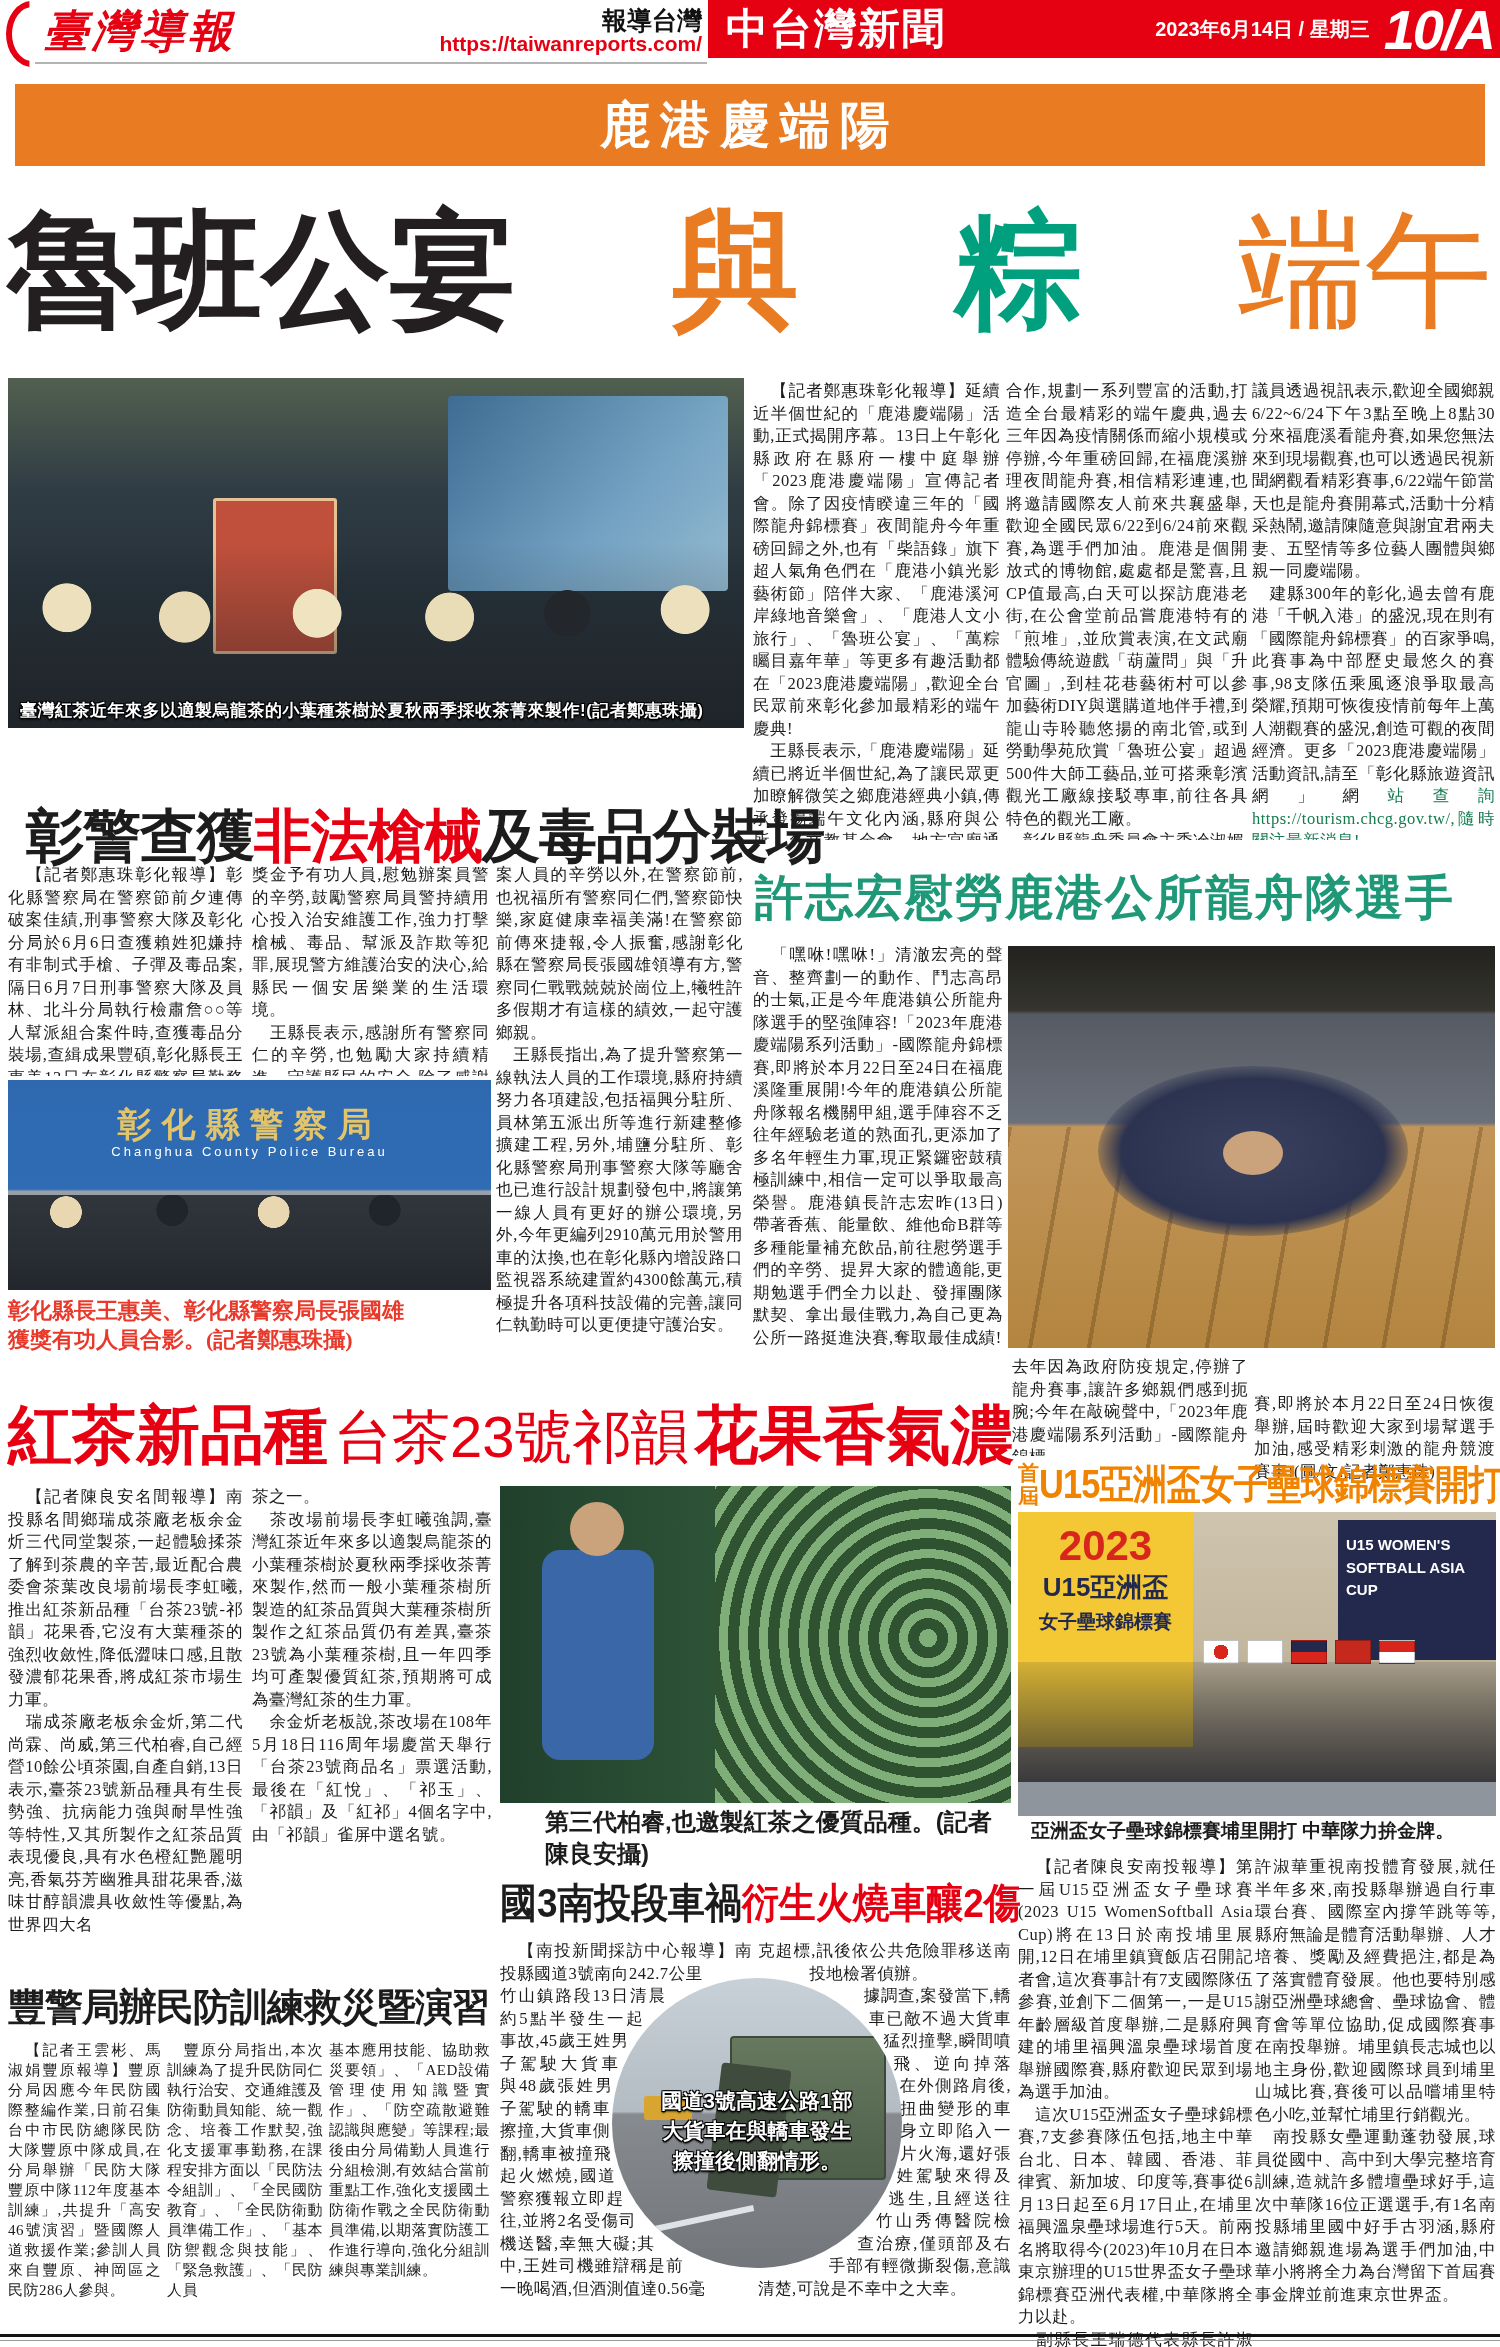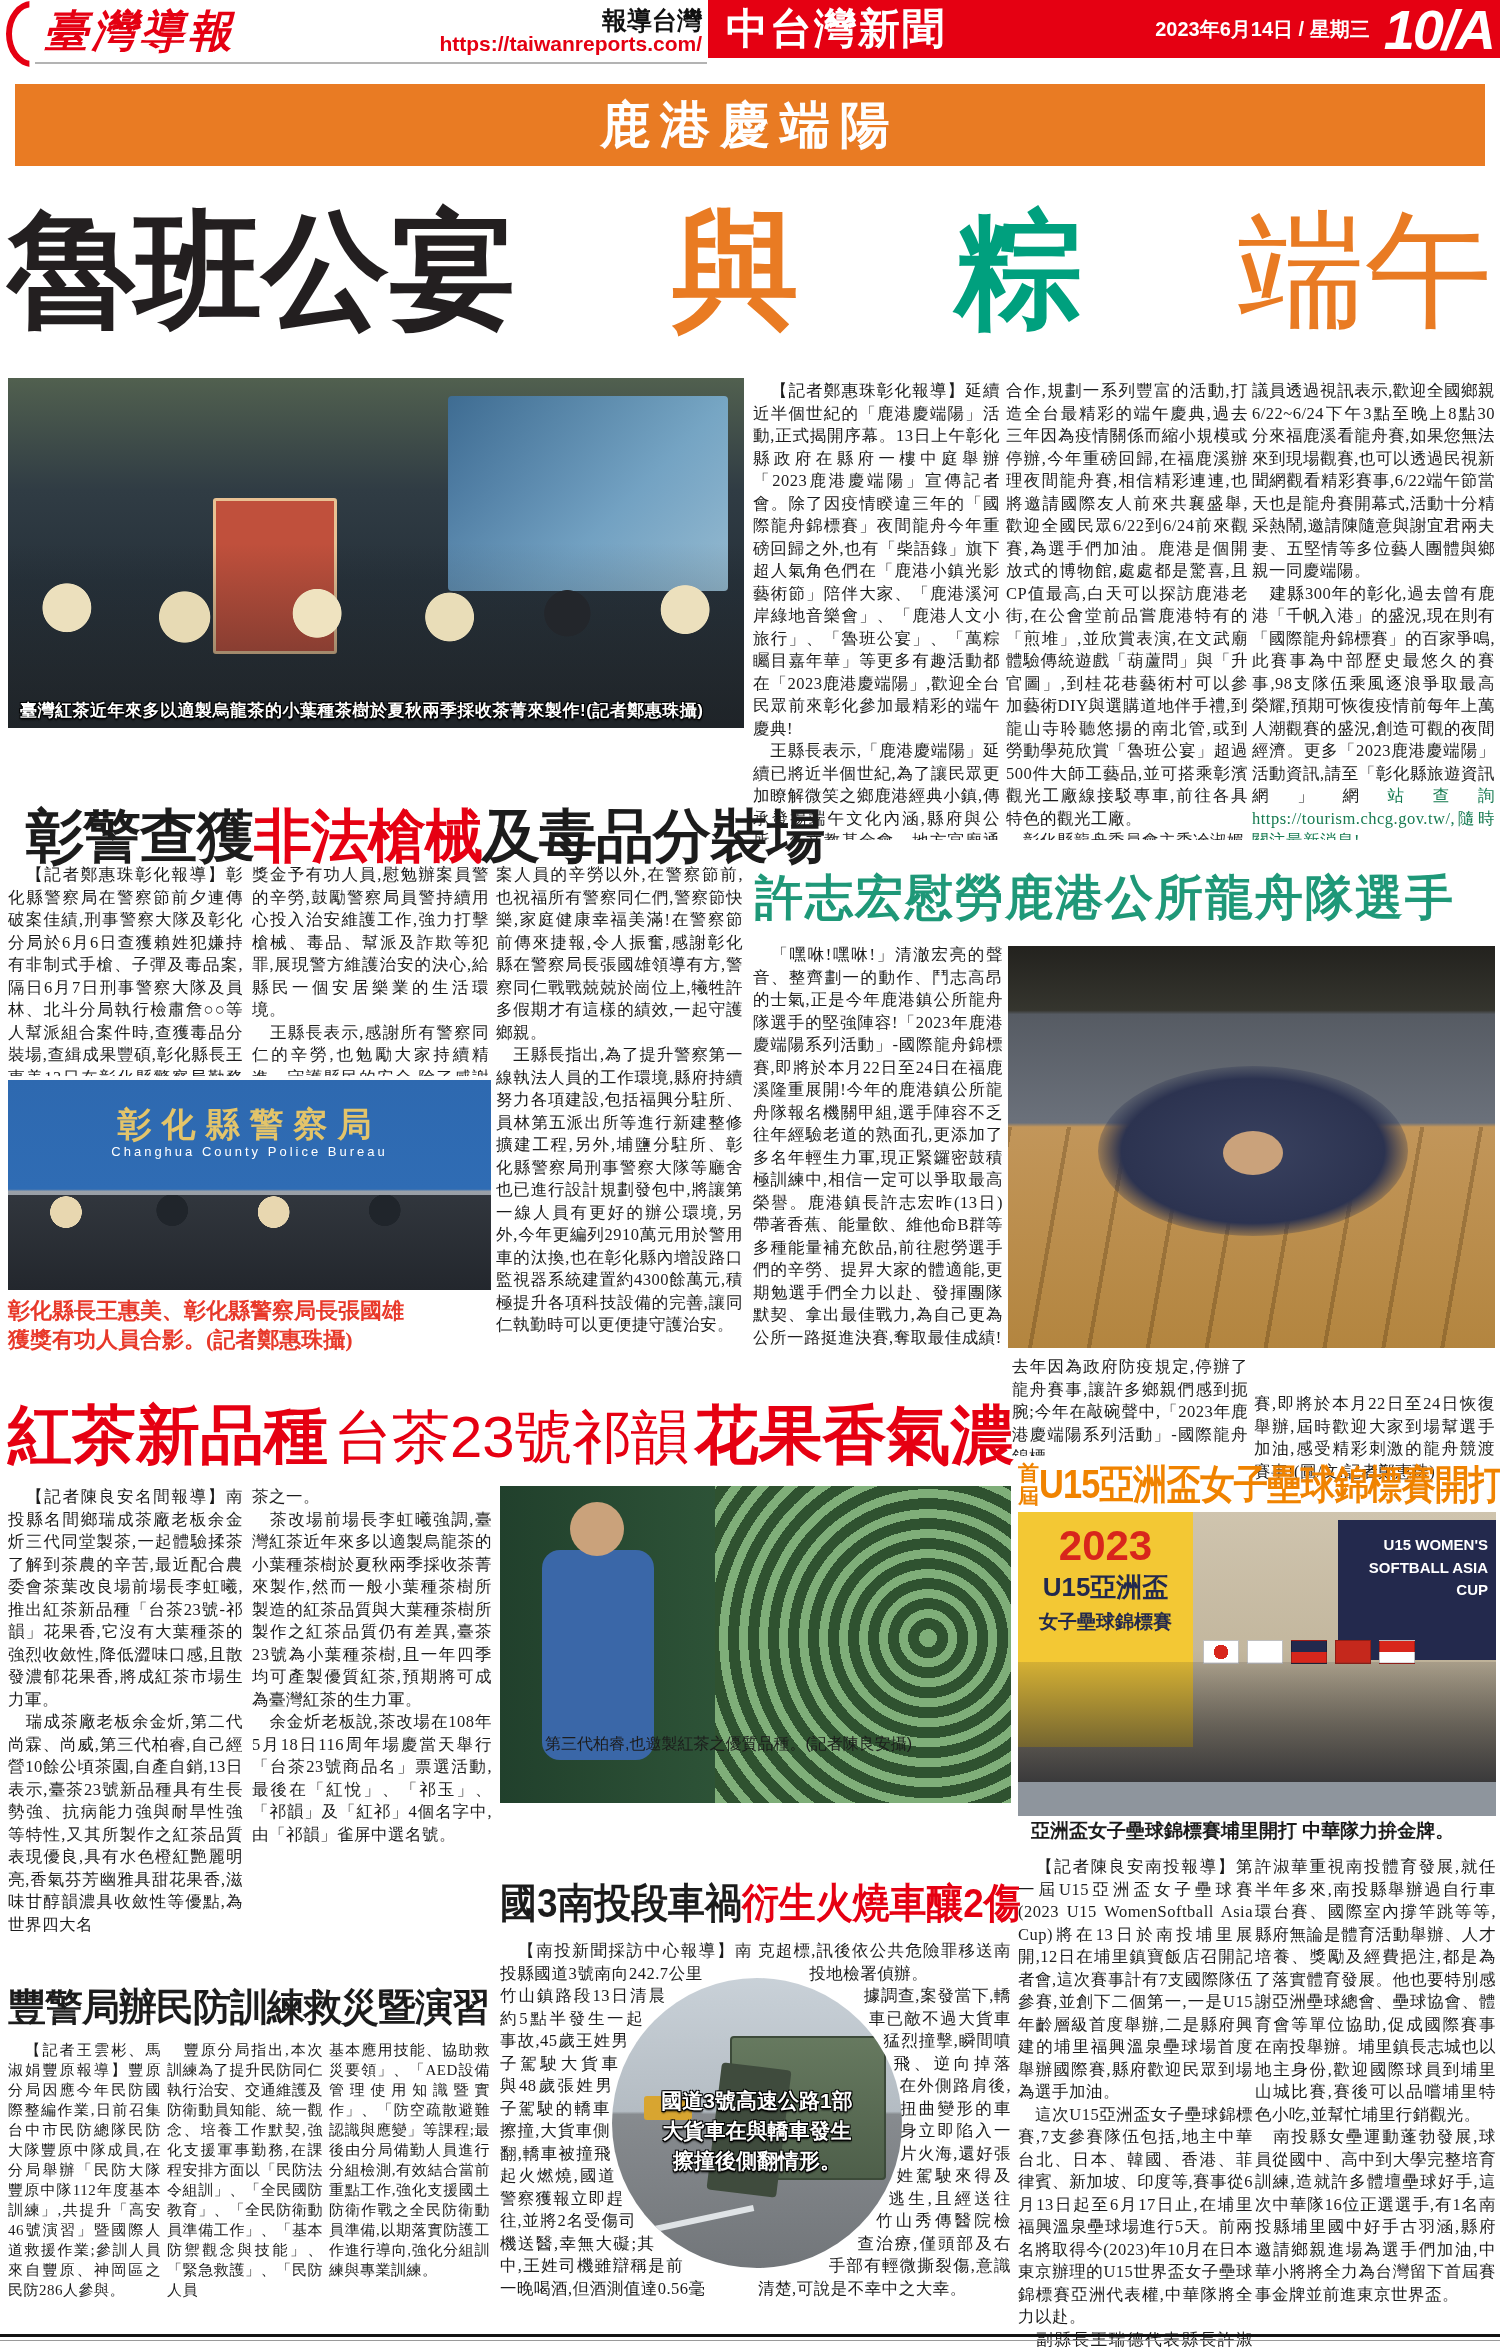--- a/index.html
+++ b/index.html
@@ -91,21 +91,21 @@
   .tea-head{position:absolute;left:70px;top:16px;width:54px;height:54px;border-radius:50%;background:#caa27b;}
 
   .u15-photo{left:1018px;top:1512px;width:478px;height:304px;
     background:linear-gradient(180deg,#cfc4ae 0%,#c3b79e 45%,#a79a80 70%,#8e8067 100%);}
   .u15-sign-left{position:absolute;left:0;top:0;width:175px;height:235px;background:#f3c834;
     text-align:center;font-family:"Liberation Sans",sans-serif;}
   .u15-sign-year{font-size:42px;font-weight:900;color:#d8261c;margin-top:10px;}
   .u15-sign-l1{font-size:26px;font-weight:900;color:#23294d;}
   .u15-sign-l2{font-size:19px;font-weight:900;color:#23294d;margin-top:4px;}
   .u15-sign-right{position:absolute;right:0;top:8px;width:158px;height:140px;background:#23294d;
-    color:#fff;font-size:15px;font-weight:bold;text-align:right;padding:14px 8px;box-sizing:border-box;
+    color:#fff;font-size:15px;font-weight:bold;text-align:left;padding:14px 8px;box-sizing:border-box;
     font-family:"Liberation Sans",sans-serif;line-height:1.5;}
   .u15-people{position:absolute;left:0;bottom:34px;width:100%;height:120px;
     background:linear-gradient(180deg,rgba(40,40,48,.15),rgba(35,38,46,.8));}
   .u15-floor{position:absolute;left:0;bottom:0;width:100%;height:34px;background:#8e959d;}
   .u15-flags{position:absolute;left:185px;top:128px;display:flex;gap:8px;}
   .u15-flags i{display:block;width:34px;height:22px;border:1px solid rgba(0,0,0,.25);}
 
   .crash-photo{left:612px;top:1978px;width:290px;height:290px;border-radius:50%;
     background:linear-gradient(180deg,#c9d1d8 0%,#b4bcc3 46%,#878b8f 47%,#72767a 100%);}
   .cr-truck{position:absolute;right:16px;top:58px;width:152px;height:140px;
@@ -132,21 +132,21 @@
     white-space:nowrap;transform:scaleX(.86);transform-origin:left center;letter-spacing:-1px;}
   .cr-headline{position:absolute;left:500px;top:1876px;width:511px;font-size:41px;font-weight:900;
     font-family:"Liberation Sans",sans-serif;white-space:nowrap;transform:scaleX(.9);transform-origin:left center;}
   .cr-headline .red{color:#e60012;}
   .fw-headline{position:absolute;left:8px;top:1982px;width:484px;font-size:38px;font-weight:900;
     font-family:"Liberation Sans",sans-serif;white-space:nowrap;letter-spacing:-1px;}
 
   
   .po-caption{position:absolute;left:8px;top:1296px;width:483px;color:#e8392a;font-weight:bold;
     font-size:22px;line-height:29px;white-space:pre-line;font-family:"Liberation Serif",serif;}
-  .tea-caption{position:absolute;left:505px;top:1734px;width:506px;font-size:16px;font-weight:normal;
+  .tea-caption{position:absolute;left:505px;top:1806px;width:506px;font-size:24px;font-weight:bold;
     padding-left:40px;box-sizing:border-box;font-family:"Liberation Sans",sans-serif;}
   .u15-caption{position:absolute;left:1018px;top:1818px;width:478px;font-size:19px;font-weight:bold;
     font-family:"Liberation Sans",sans-serif;margin-left:13px;}
   .cr-cap{left:640px;top:2086px;width:234px;font-size:21px;line-height:30px;white-space:pre-line;text-align:center;}
 
   
   .cr-sp-r{float:right;width:148px;height:330px;shape-outside:circle(152px at 158px 185px);}
   .cr-sp-l{float:left;width:142px;height:330px;shape-outside:circle(152px at -8px 185px);}
 
   .footer-line{position:absolute;left:0;top:2334px;width:1500px;height:3px;background:#141414;}

